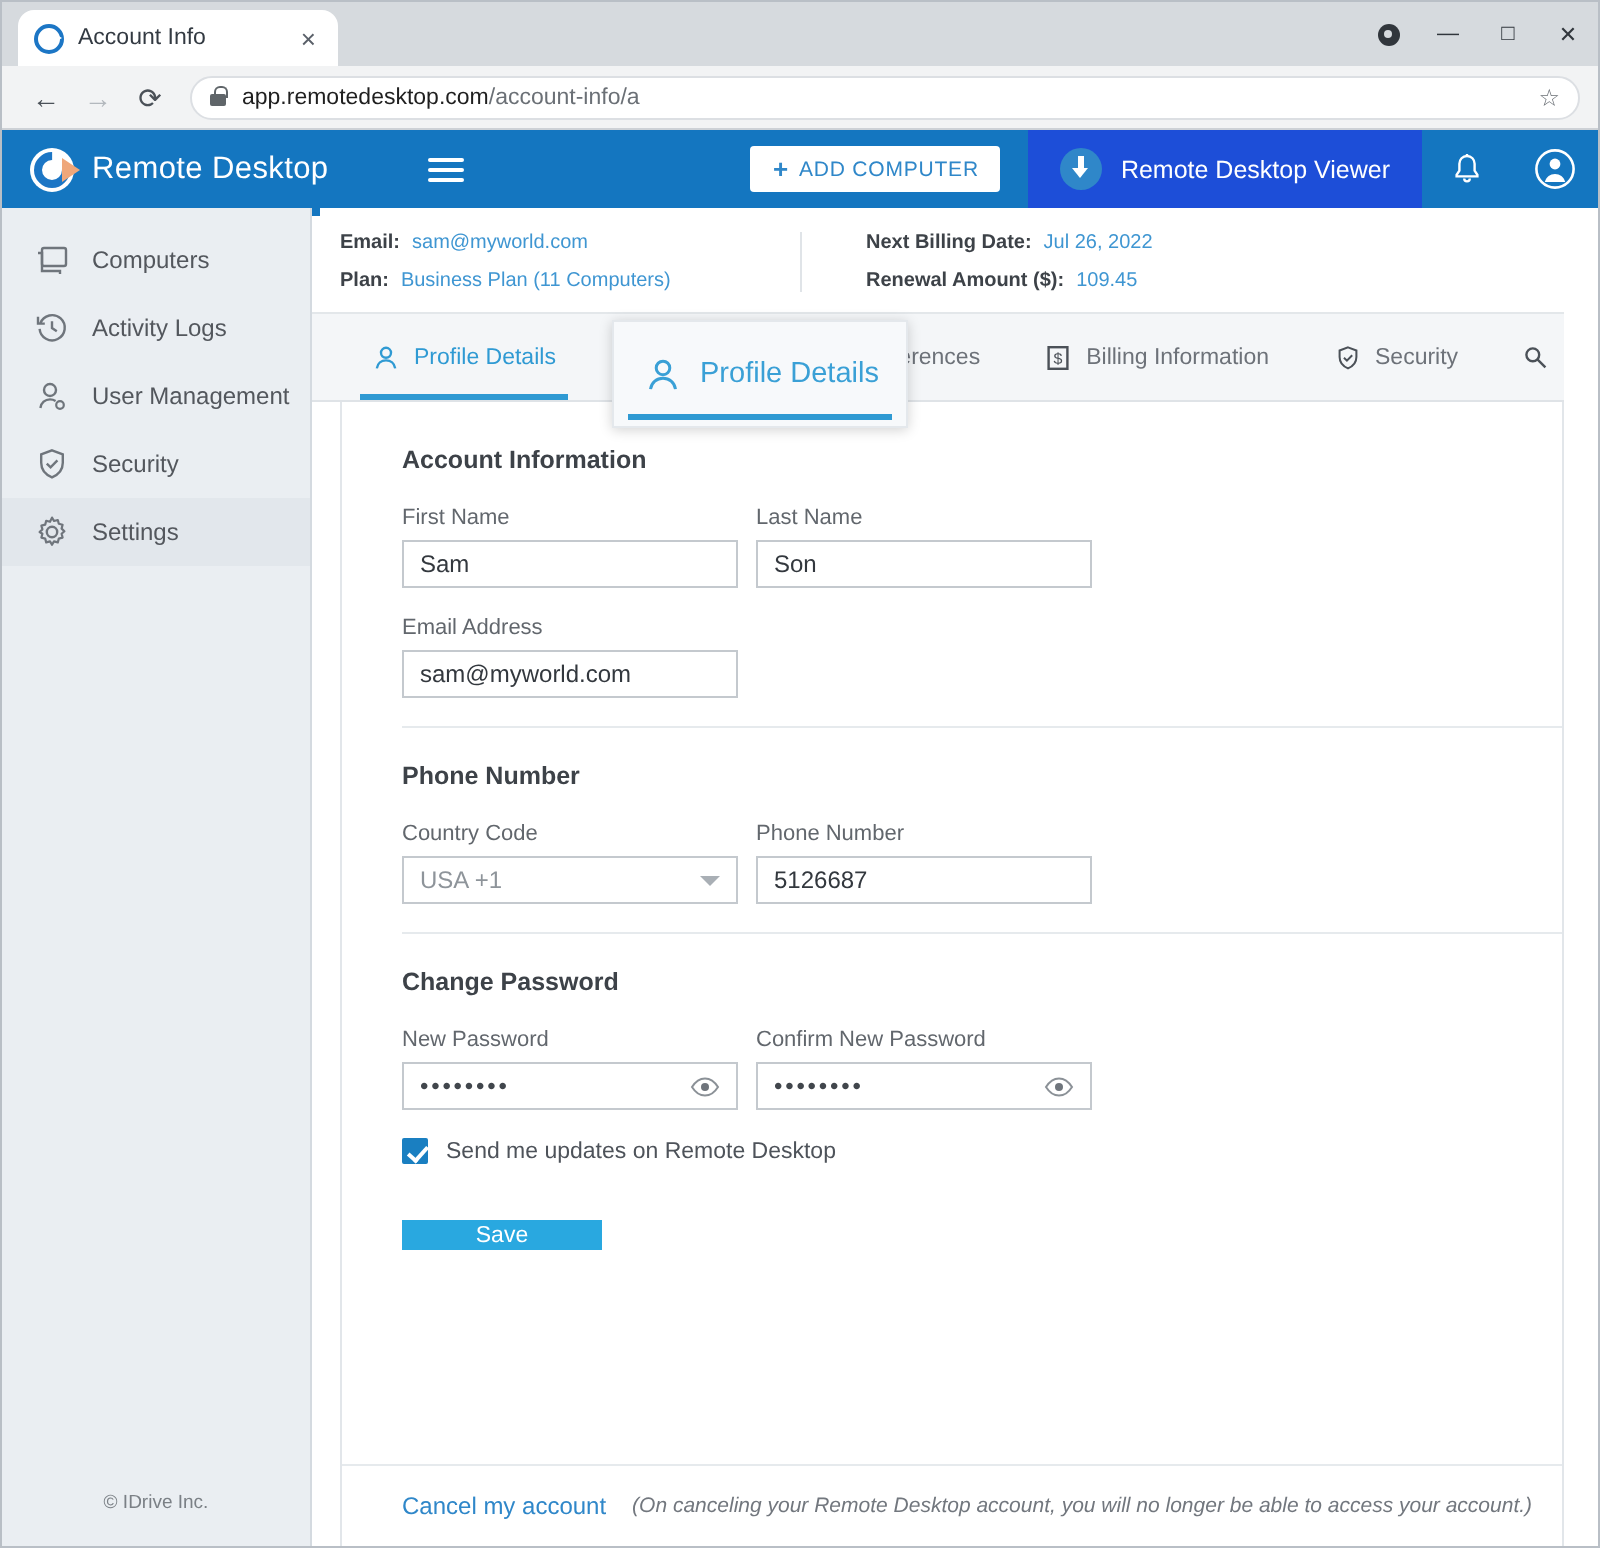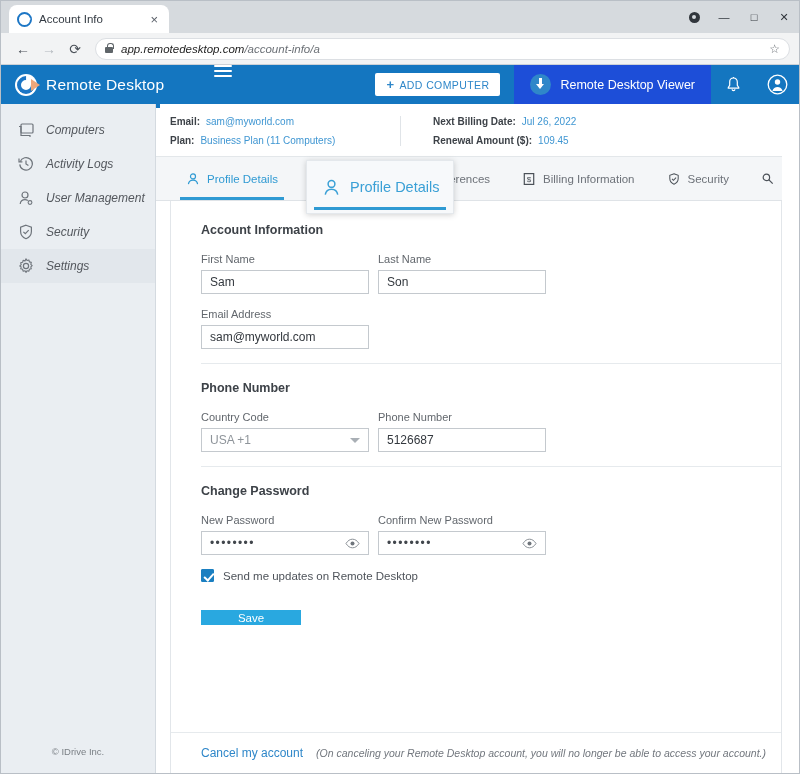--- a/index.html
+++ b/index.html
@@ -113,37 +113,37 @@
     margin-right: 8px; margin-top: 2px;
   }
   .lock::before {
     content: ""; position: absolute;
     left: 1.5px; top: -4px;
     width: 5px; height: 5px;
     border: 1.4px solid #5f6569;
     border-bottom: none;
     border-radius: 3px 3px 0 0;
   }
-  .url-text { font-size: 11.5px; color: #1f1f1f; font-style: italic; }
+  .url-text { font-size: 11.5px; color: #1f1f1f; }
   .url-text .path { color: #6b7076; }
   .star { font-size: 12px; color: #6b7076; margin-left: 6px; }
 
   
   .app {
     flex: 1;
     background: #ffffff;
     display: flex; flex-direction: column;
     position: relative;
     overflow: hidden;
   }
 
   .app-header {
     height: 39px; flex: none;
     background: #1476c0;
-    display: flex; 
+    display: flex; align-items: center;
     position: relative;
     gap: 36px;
   }
   .brand { display: flex; align-items: center; padding-left: 14px; }
   .brand-logo {
     width: 22px; height: 22px; border-radius: 50%;
     background: #ffffff; position: relative; flex: none;
   }
   .brand-logo .c {
     position: absolute; left: 2px; top: 2px;
@@ -219,21 +219,20 @@
     background: #eaeef2;
     border-right: 1px solid #d4dae0;
     display: flex; flex-direction: column;
     padding-top: 9px;
   }
   .side-item {
     height: 34px; display: flex; align-items: center;
     padding-left: 16px; gap: 11px;
     color: #53575d; font-size: 12px;
     cursor: pointer;
-    font-style: italic;
   }
   .side-item.active { background: #e2e7ec; }
   .side-ico { width: 18px; height: 18px; flex: none; color: #6f757c; }
   .side-ico svg { display: block; }
   .copyright {
     margin-top: auto;
     text-align: center;
     font-size: 9.5px; color: #7b8086;
     padding-bottom: 16px;
   }

